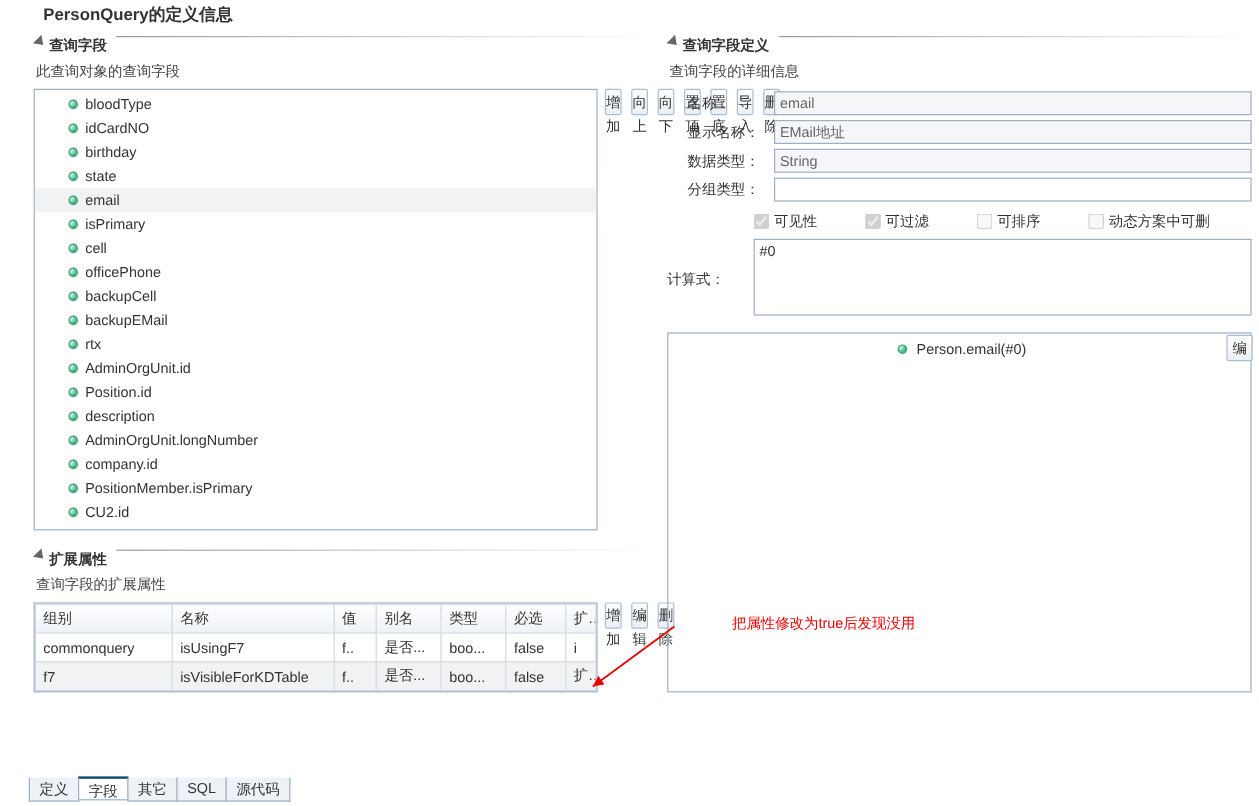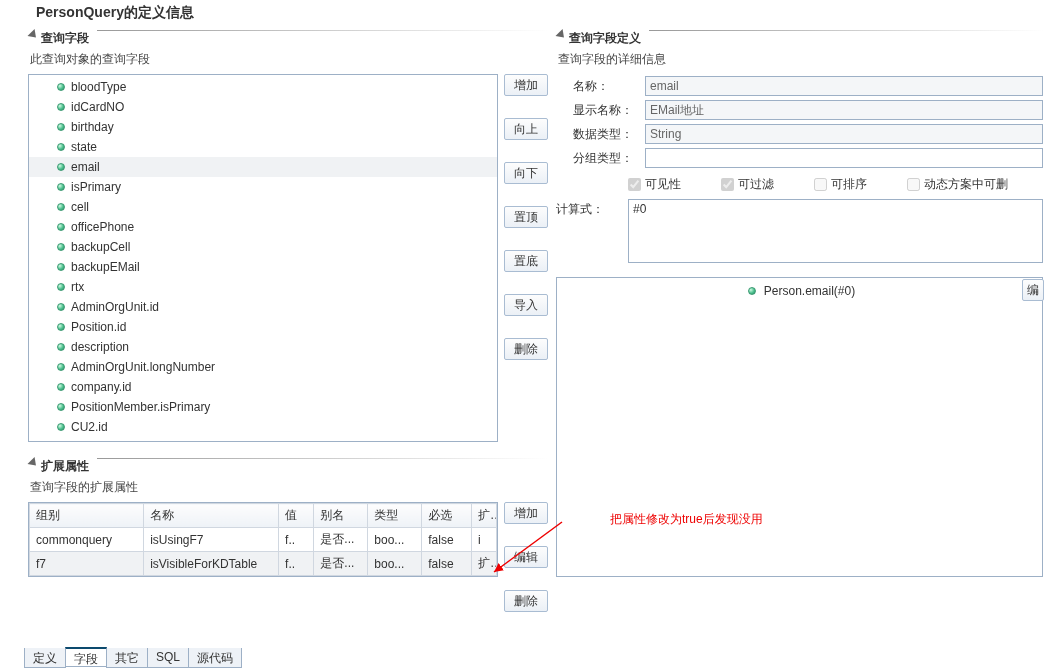--- a/index.html
+++ b/index.html
@@ -20,21 +20,21 @@
 
   .sub-desc { padding: 2px 0 6px 2px; color:#444; }
 
   .box-row { display:flex; gap:6px; }
   .list-box { flex:1; border:1px solid #9db0c6; background:#fff; height:368px; overflow-y:scroll; }
   .list-box ul { list-style:none; padding:2px 0; }
   .list-box li { display:flex; align-items:center; gap:6px; padding:1px 8px 1px 28px; height:20px; cursor:default; }
   .list-box li.selected { background:#f0f2f4; }
   .bullet { width:8px; height:8px; border-radius:50%; background:radial-gradient(circle at 30% 30%, #cffbe3, #4cc08e 55%, #2a8a63); border:1px solid #3a9a72; }
 
-  .btn-col { width:44px; display:flex; flex-direction:column; gap:22px; padding-top:0; }
+  .btn-col { width:44px; display:flex; gap:8px; padding-top:0; }
   .btn { border:1px solid #a9bcd2; background:linear-gradient(#fdfdfd,#ebf0f6); height:22px; border-radius:2px; text-align:center; line-height:20px; cursor:pointer; color:#333; }
 
   
   .ext-section { margin-top:14px; }
   .table-wrap { flex:1; border:1px solid #9db0c6; height:75px; overflow:hidden; position:relative; }
   .tbl { width:100%; border-collapse:collapse; table-layout:fixed; }
   .tbl th, .tbl td { border:1px solid #d0d7e0; padding:3px 6px; text-align:left; height:20px; white-space:nowrap; overflow:hidden; text-overflow:ellipsis; }
   .tbl th { background:linear-gradient(#fdfdfd,#eef2f7); font-weight:normal; }
   .tbl tr.sel td { background:#f0f2f4; }
   .hscroll-wrap { position:absolute; bottom:0; left:0; right:0; height:16px; overflow-x:scroll; overflow-y:hidden; }
@@ -43,21 +43,21 @@
   
   .form { padding:2px 0 8px 0; }
   .form-row { display:flex; align-items:center; margin-bottom:4px;margin-left:17px; }
   .form-row label { width:72px; }
   .form-row .inp { flex:1; height:20px; border:1px solid #9db0c6; padding:0 4px; background:#fff; }
   .form-row .inp.ro { background:#f4f6f8; color:#666; }
   .check-row { display:flex; gap:40px; padding:4px 0 6px 72px; align-items:center; color:#9a9a9a; }
   .check-row label { display:flex; align-items:center; gap:4px; }
   .check-row input { accent-color:#888; }
   .expr-row { display:flex; }
-  .expr-row label { width:72px; padding-top:2px; }
+  .expr-row label { width:72px; padding-top:2px;margin-top:24px; }
   .expr-row textarea { flex:1; height:64px; border:1px solid #9db0c6; resize:none; padding:2px 4px; }
 
   .tree-box { border:1px solid #9db0c6; height:300px; margin-top:6px; padding:4px 8px; position:relative; overflow:auto; }
   .tree-item { display:flex; align-items:center; gap:8px; padding:2px 2px 2px 6px;justify-content:center; }
   .edit-side-btn { position:absolute; right:-1px; top:8px; width:22px; height:22px; border:1px solid #a9bcd2; background:linear-gradient(#fdfdfd,#ebf0f6); border-radius:2px; }
 
   
   .annot { position:absolute; left:548px; top:508px; pointer-events:none; }
   .annot-text { color:#e00; position:absolute; left:62px; top:3px; white-space:nowrap; }
   .annot svg { position:absolute; left:-60px; top:8px; }

